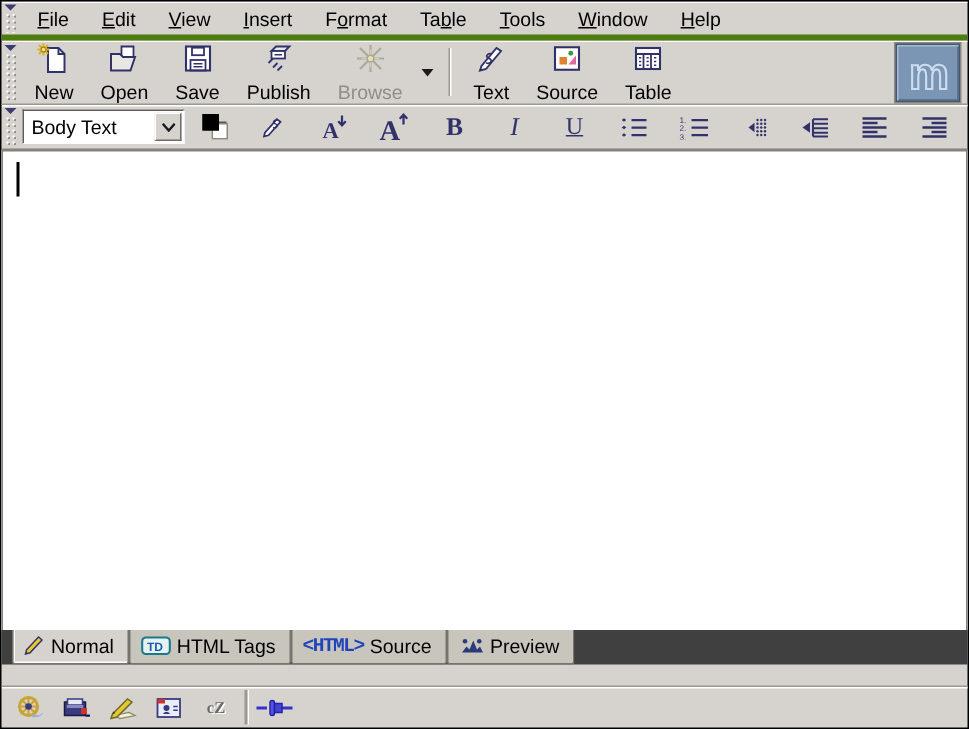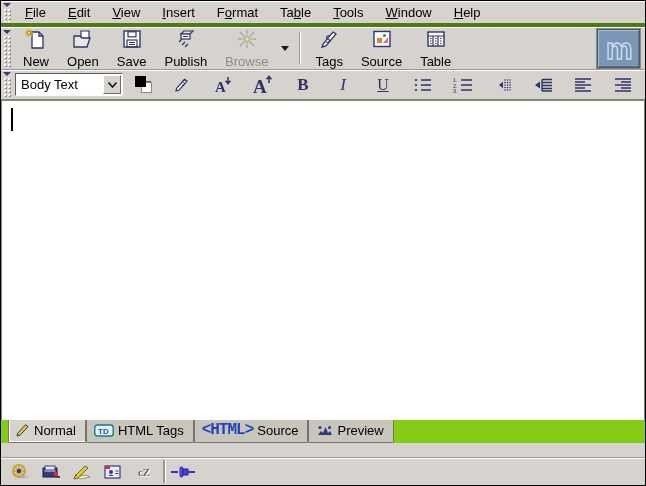--- a/index.html
+++ b/index.html
@@ -131,35 +131,35 @@
     position: relative;
   }
   .caret {
     position: absolute; left: 9px; top: 7px;
     width: 2px; height: 23px; background: #000;
   }
 
   
   .tabbar {
     height: 23px; display: flex; align-items: stretch;
-    padding-left: 7px; background:#84cc16;
+    padding-left: 7px; background:#404040;
   }
   .tab {
     display:flex; align-items:center; gap:4px;
     padding: 0 9px 2px 7px;
     border: 1px solid #76746d; border-top: none;
     border-radius: 0 0 2px 2px;
     background:#c8c5bd; margin-right: 0px;
     position: relative; white-space: nowrap;
   }
   .tab.active {
     background:#d6d3ce; z-index:2;
     box-shadow: inset 1px 0 0 #fff, inset 0 -1px 0 #fff;
   }
-  .src-icon { font-family:"Liberation Mono",monospace; font-size:16px; color:#2244bb; font-weight:bold; letter-spacing:-1px; }
+  .src-icon { font-family:"Liberation Mono",monospace; font-size:13px; color:#2244bb; font-weight:bold; letter-spacing:-1px; }
 
   
   .statusbar {
     height: 28px; display:flex; align-items:stretch;
     border-top: 1px solid #9a988f;
     box-shadow: inset 0 1px 0 #ffffff;
     margin-top: 14px;
   }
   .sb-seg { display:flex; align-items:center; }
   .sb-components { padding: 0 8px; gap: 9px; }
@@ -273,21 +273,21 @@
     </div>
 
     <div class="tb-sep"></div>
 
     <div class="tb-btn">
       <span><svg width="24" height="23" viewBox="0 0 24 23">
         <path d="M5 19 l4 -1 10 -12 -3 -2 -10 12 z" fill="#fff" stroke="#32326b" stroke-width="1.3"></path>
         <path d="M9 14 c3 1 5 -2 2 -3 c-3 -1 -1 -4 2 -3" fill="none" stroke="#32326b" stroke-width="1.2"></path>
         <path d="M5 19 l1.6 -0.4 -1.2 -1.2 z" fill="#32326b"></path>
       </svg></span>
-      <span class="lbl">Tags</span>
+      <span class="lbl">Text</span>
     </div>
 
     <div class="tb-btn">
       <span><svg width="24" height="23" viewBox="0 0 24 23">
         <rect x="4" y="3.5" width="16" height="15" fill="#fff" stroke="#32326b" stroke-width="1.4"></rect>
         <rect x="7" y="10" width="5" height="5" fill="#e08030"></rect>
         <path d="M13 15 l5 0 0 -6 z" fill="#e06aa0"></path>
         <circle cx="14.5" cy="7.5" r="1.6" fill="#3a9a3a"></circle>
       </svg></span>
       <span class="lbl">Source</span>

